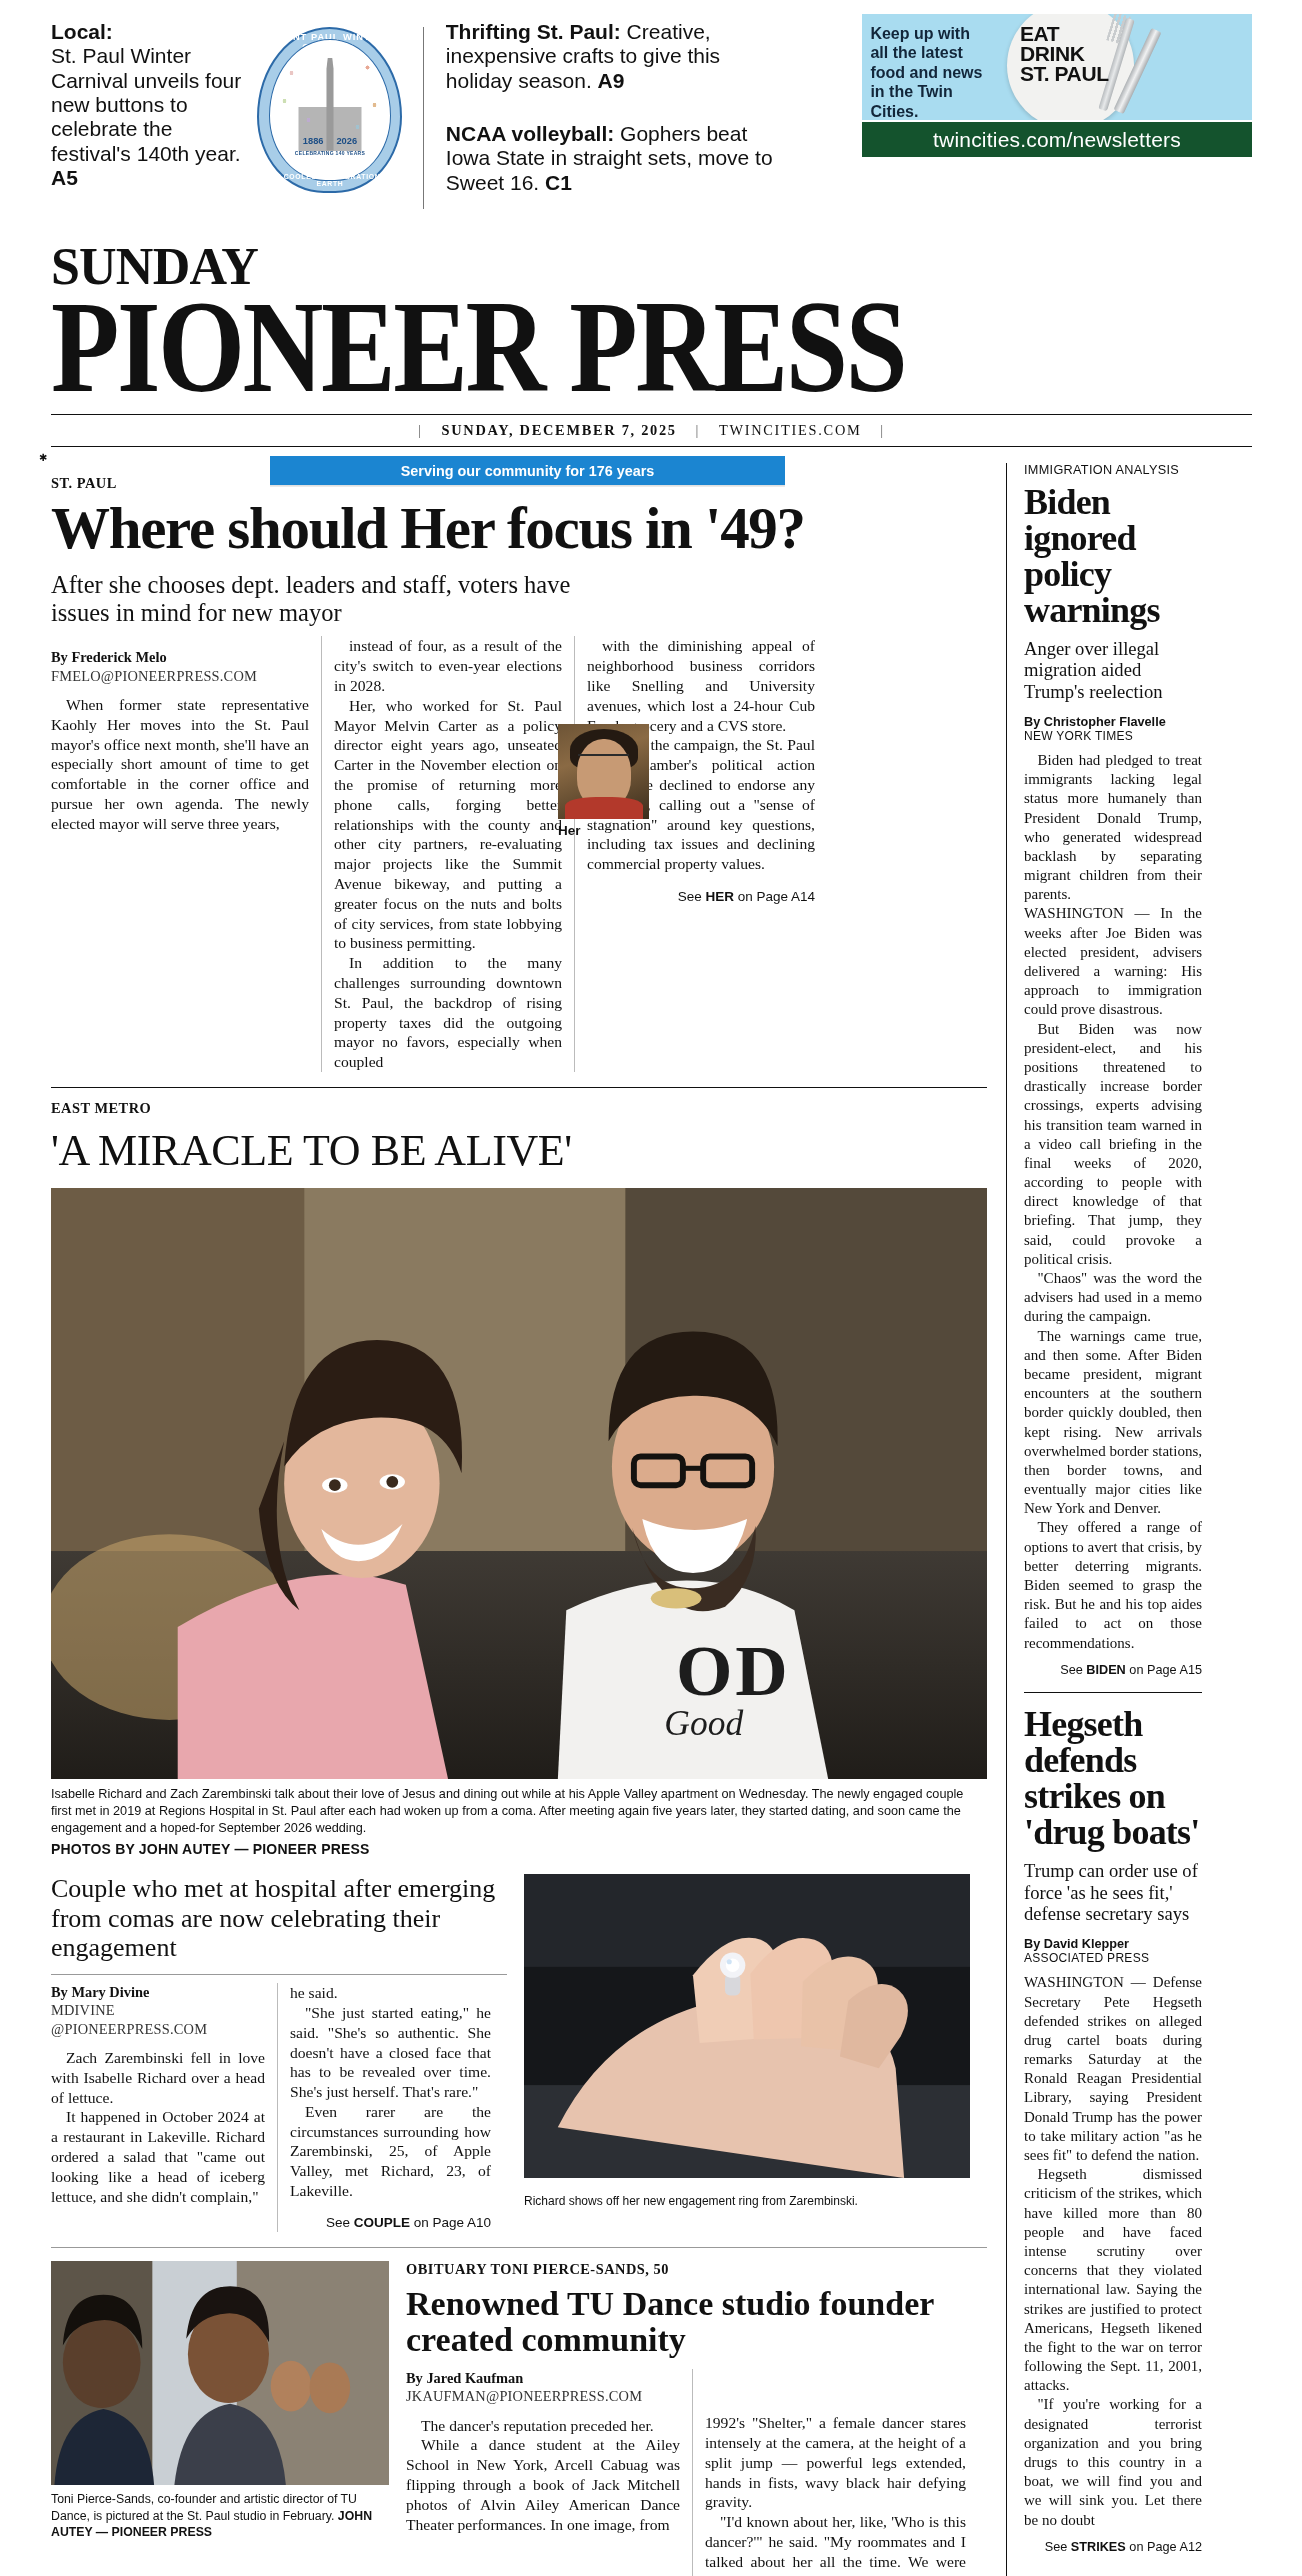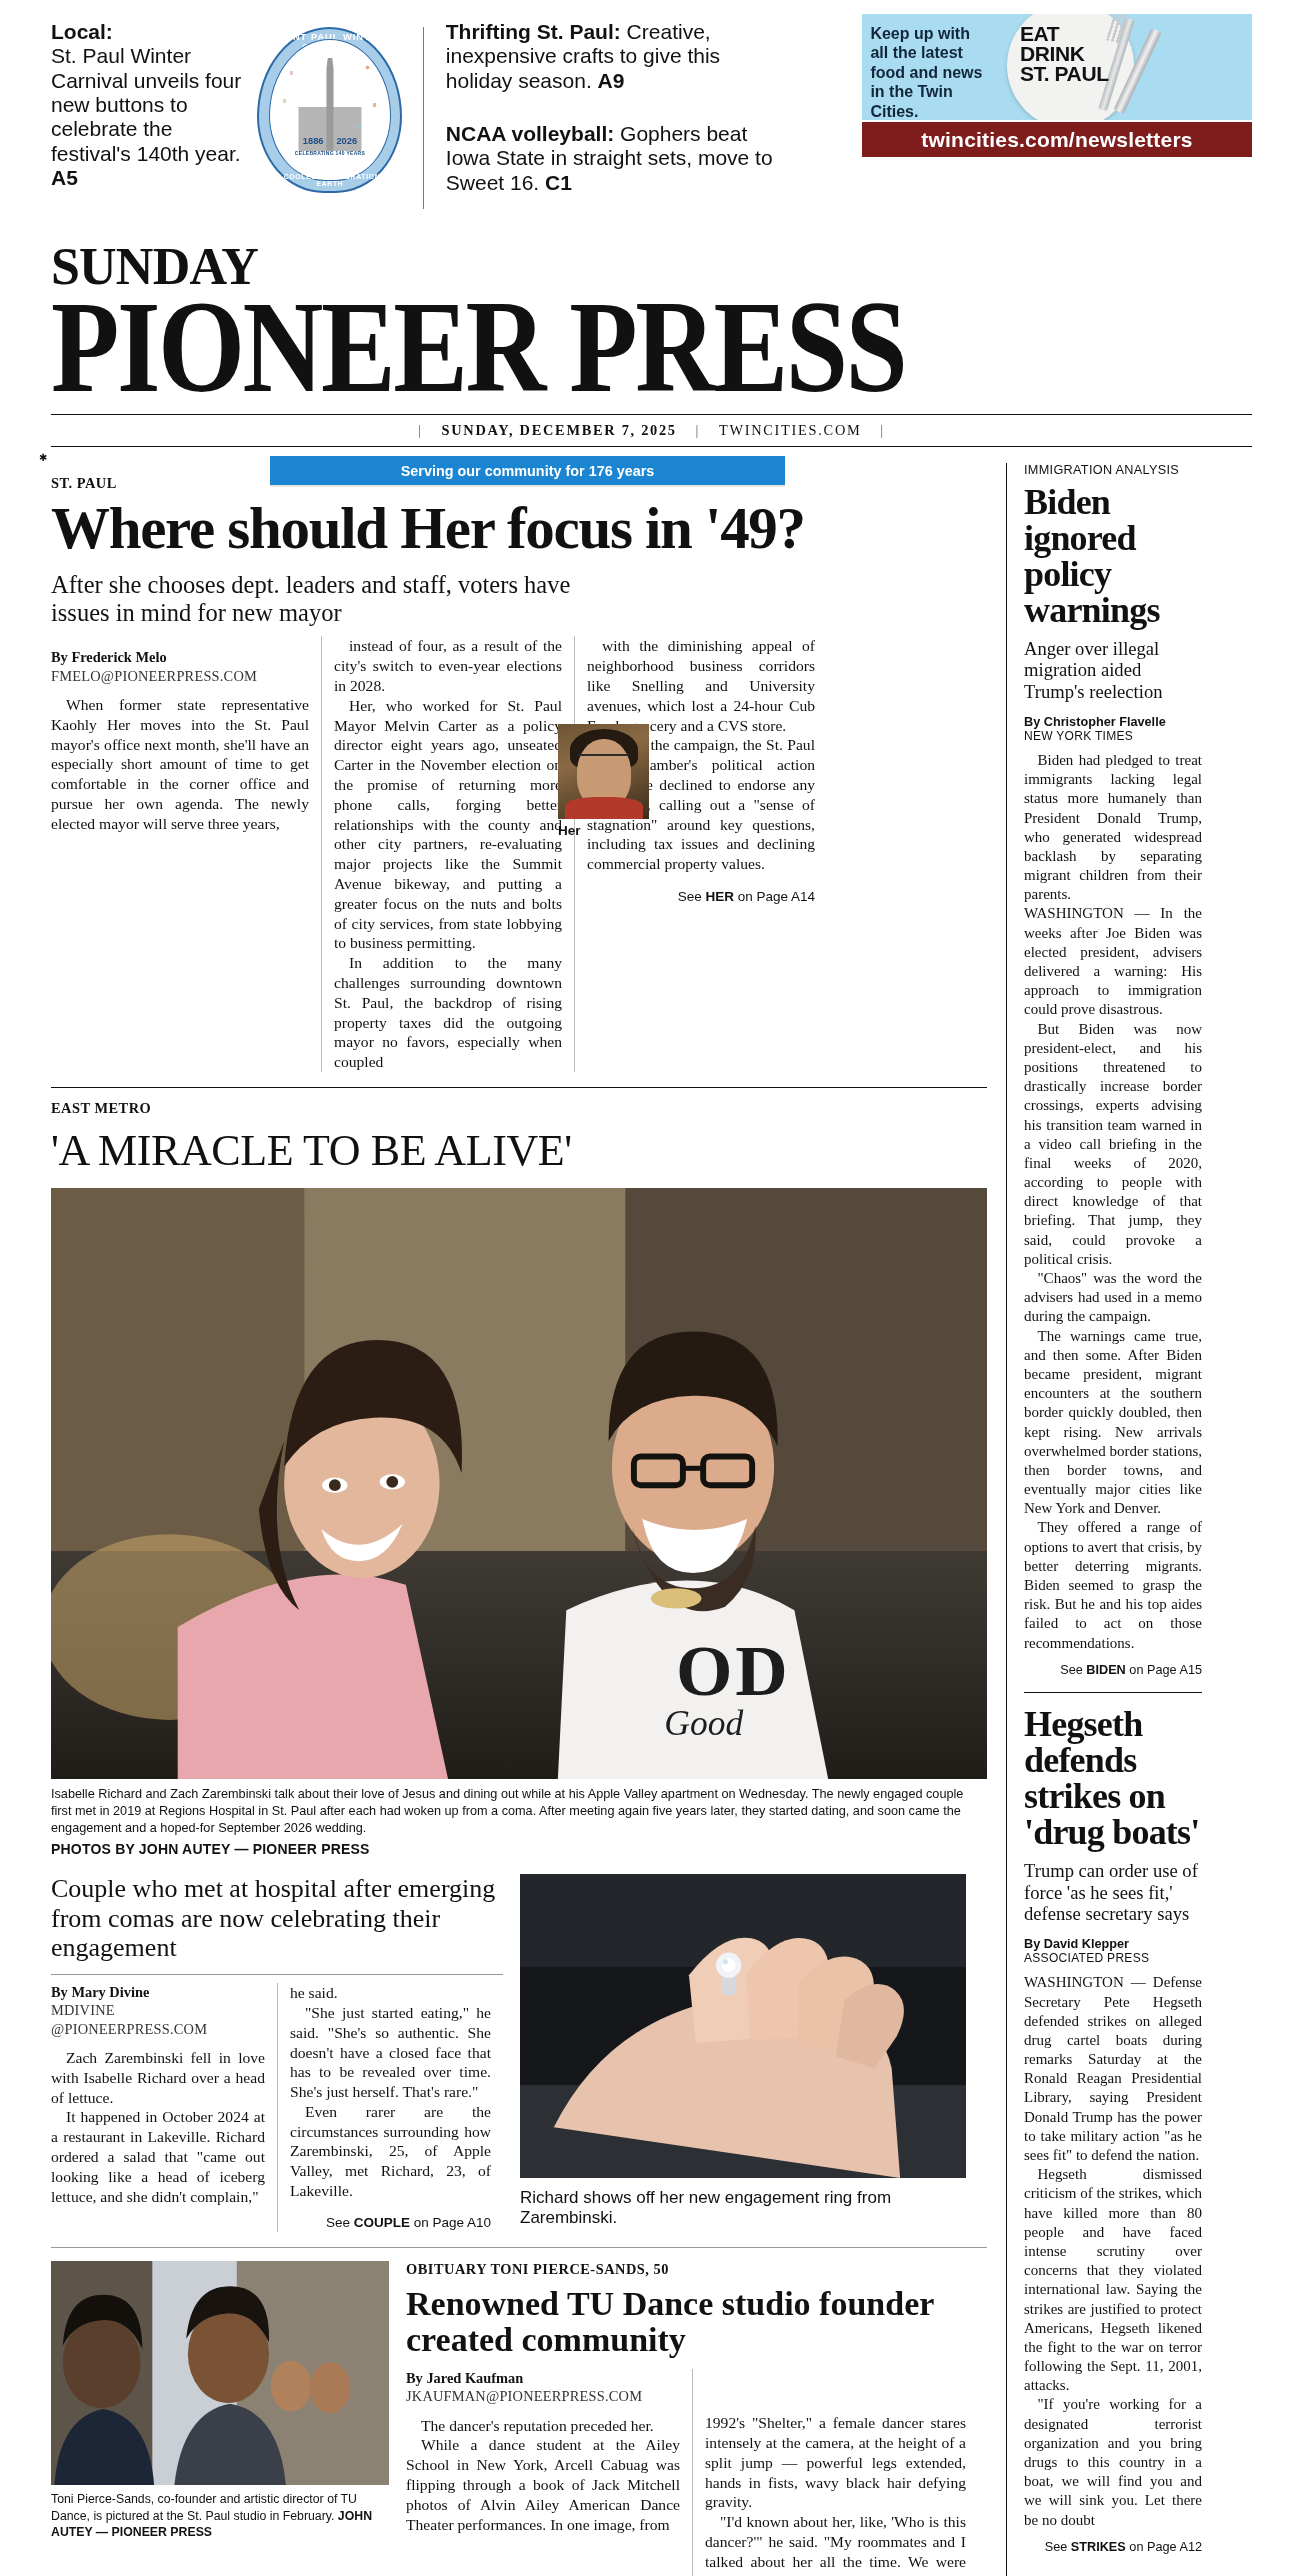--- a/index.html
+++ b/index.html
@@ -73,21 +73,21 @@
     font-size:21px; line-height:.96; color:#111; letter-spacing:-0.4px; }
   .fork, .knife { position:absolute; background:#c9ccce; border-radius:2.5px; }
   .fork { left:122px; top:3.4px; width:9.3px; height:95px; transform:rotate(17deg);
     background:linear-gradient(90deg,#b8bcbf,#e7e9ea,#b0b4b7); }
   .fork-t { position:absolute; left:120px; top:0px; width:17px; height:29px;
     transform:rotate(17deg);
     background:repeating-linear-gradient(90deg,#c9ccce 0 2.5px,transparent 2.5px 5px); }
   .knife { left:142px; top:12px; width:11px; height:90px; transform:rotate(25deg);
     background:linear-gradient(90deg,#aeb2b5,#f0f1f2,#a8acaf); }
   .nl-url { position:absolute; left:862px; top:122px; width:390px; height:35px;
-    background:#7f1d1d; color:#fff; font-weight:bold; font-size:21px;
+    background:#14532d; color:#fff; font-weight:normal; font-size:21px;
     display:flex; align-items:center; justify-content:center; letter-spacing:0.2px; }
 
   
   .masthead { position:relative; padding:0 51px; }
   .mh-sunday { font-family:"Liberation Serif", serif; font-weight:bold;
     font-size:52px; line-height:.86; letter-spacing:-0.8px; }
   .mh-title { font-family:"Liberation Serif", serif; font-weight:bold;
     font-size:112px; line-height:.84; letter-spacing:-2.5px; margin-top:1.7px;
     transform:scaleY(1.18); transform-origin:left top; }
   .ribbon { position:absolute; left:270px; top:211px; width:515px; height:29px;
@@ -151,21 +151,21 @@
     background:#4c4138; }
   .cap { font-size:12.7px; line-height:1.34; margin-top:6.8px; width:936px; }
   .credit { font-weight:bold; font-size:14px; letter-spacing:0.2px; margin-top:4.2px; }
 
   .couple-wrap { display:flex; margin-top:17px; gap:17px; }
   .couple-left { width:456px; }
   .couple-hed { font-family:"Liberation Serif", serif; font-size:26px;
     line-height:1.12; margin:0 0 10px; }
   .ringphoto { width:446px; height:304px; position:relative; overflow:hidden;
     background:#2b2b2b; }
-  .ringcap { font-size:17px; margin-top:10px; }
+  .ringcap { font-size:12px; margin-top:16px; }
 
   
   .obit-wrap { display:flex; margin-top:13.5px; gap:17px; }
   .obitphoto { width:338px; height:224px; position:relative; overflow:hidden;
     background:#6a6356; }
   .obitcap { font-size:12.3px; line-height:1.35; margin-top:6px; width:338px; }
   .obit-hed { font-family:"Liberation Serif", serif; font-weight:bold;
     font-size:34px; line-height:1.04; margin:3.4px 0 12px; }
 
   

